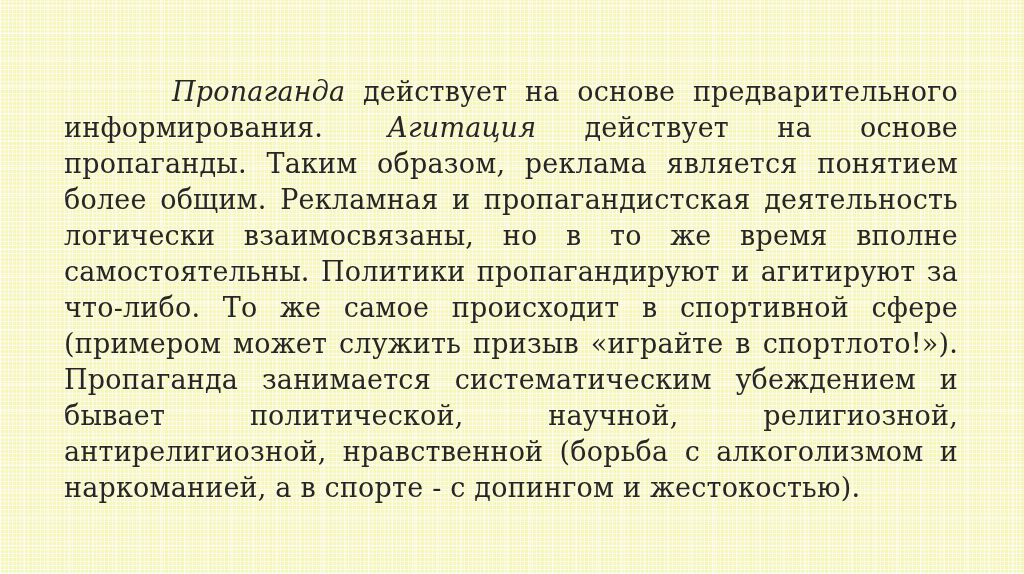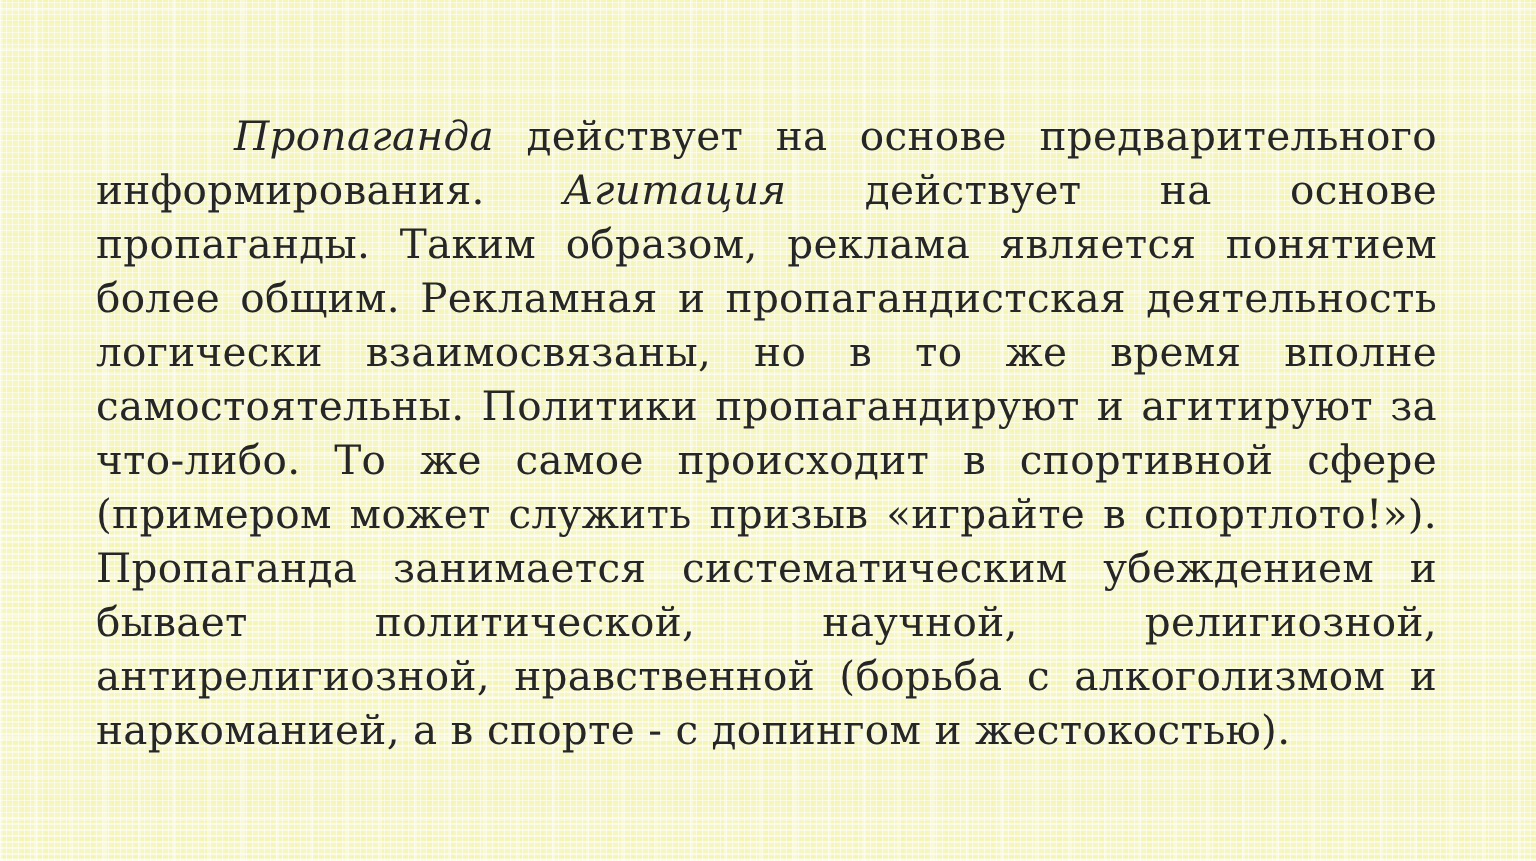--- a/index.html
+++ b/index.html
@@ -29,20 +29,21 @@
     margin: 0;
     color: #262626;
     font-size: 27px;
     line-height: 36px;
     text-align: justify;
     text-indent: 92px;
     letter-spacing: 0.2px;
   }
   .body-text .term {
     font-style: italic;
+    padding-left: 16px;
   }
 </style>
 </head>
 <body>
 
 <div class="slide">
   <p class="body-text"><span class="term">Пропаганда</span><span> действует на основе предварительного информирования. </span><span class="term">Агитация</span><span> действует на основе пропаганды. Таким образом, реклама является понятием более общим. Рекламная и пропагандистская деятельность логически взаимосвязаны, но в то же время вполне самостоятельны. Политики пропагандируют и агитируют за что-либо. То же самое происходит в спортивной сфере (примером может служить призыв «играйте в спортлото!»). Пропаганда занимается систематическим убеждением и бывает политической, научной, религиозной, антирелигиозной, нравственной (борьба с алкоголизмом и наркоманией, а в спорте - с допингом и жестокостью).</span></p>
 </div>
 
 </body></html>

